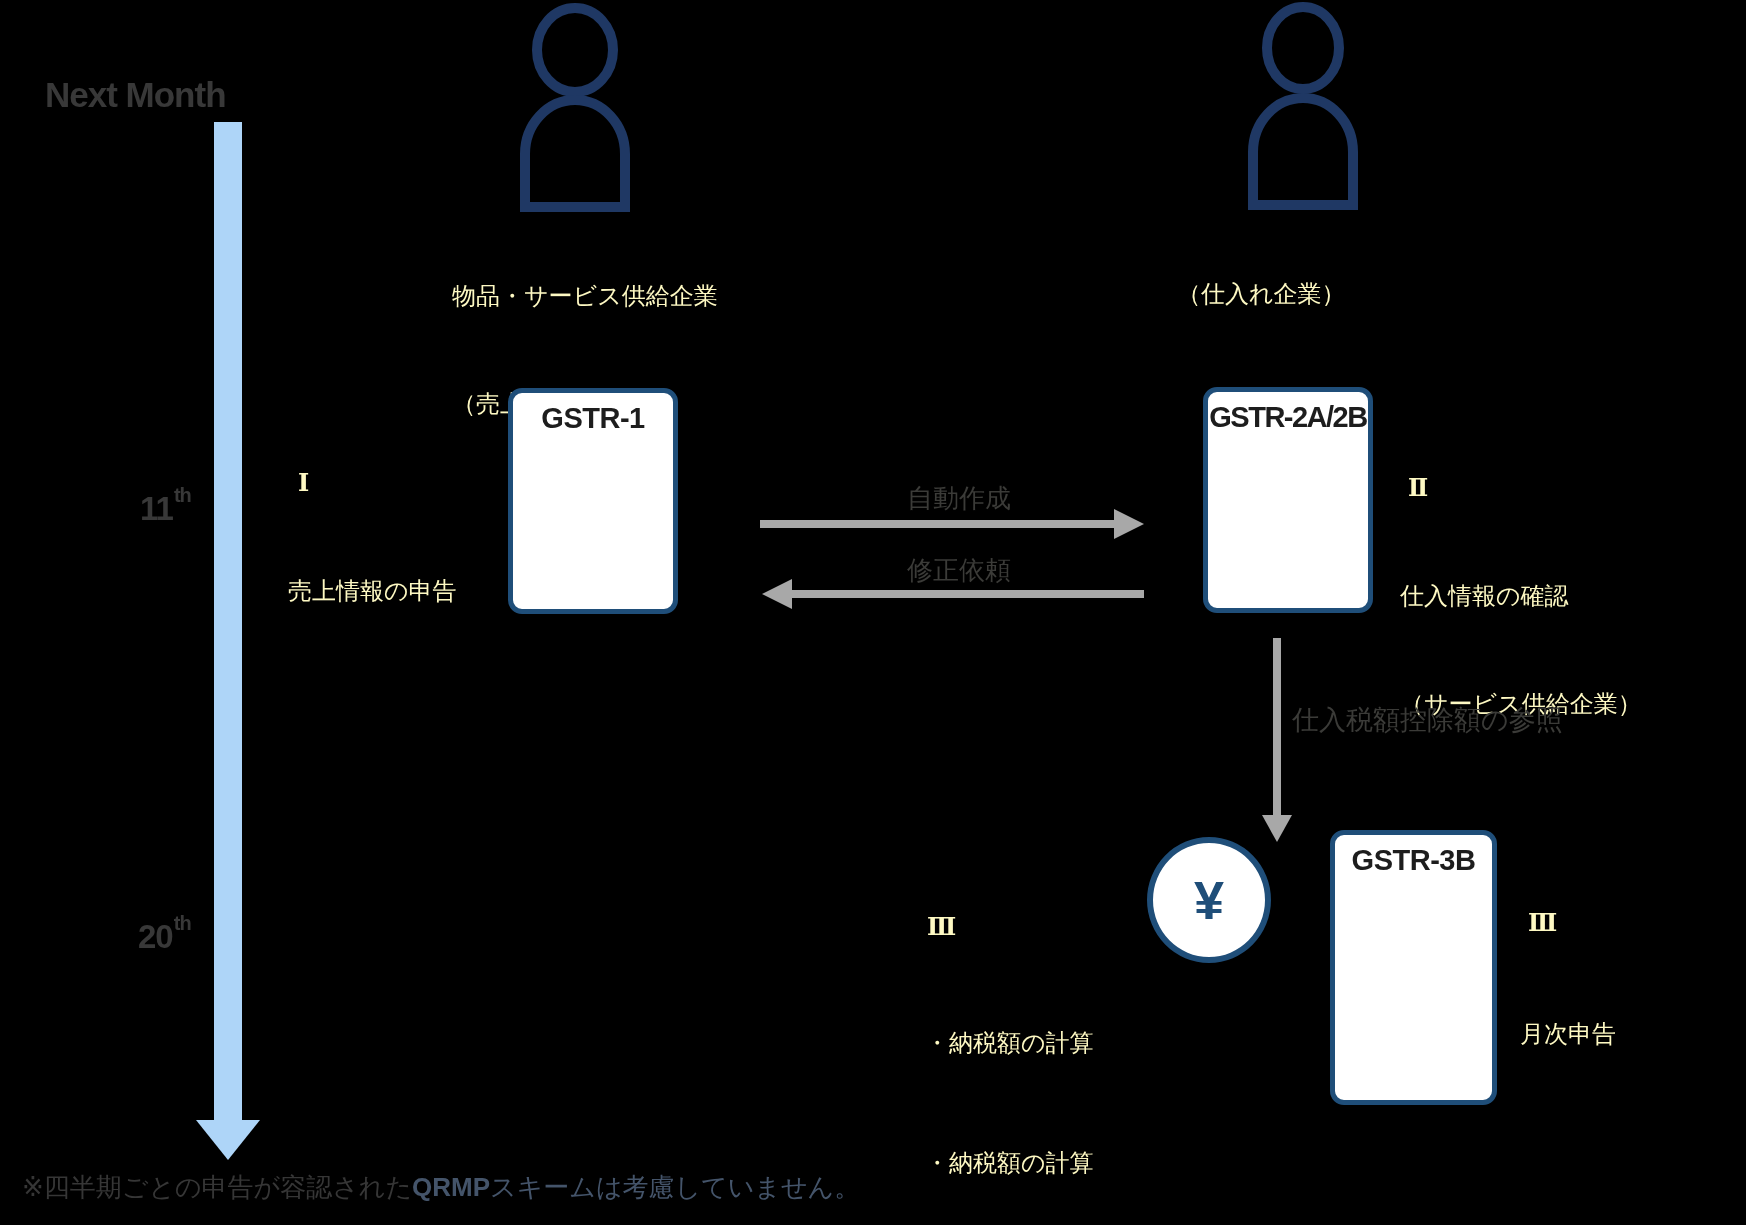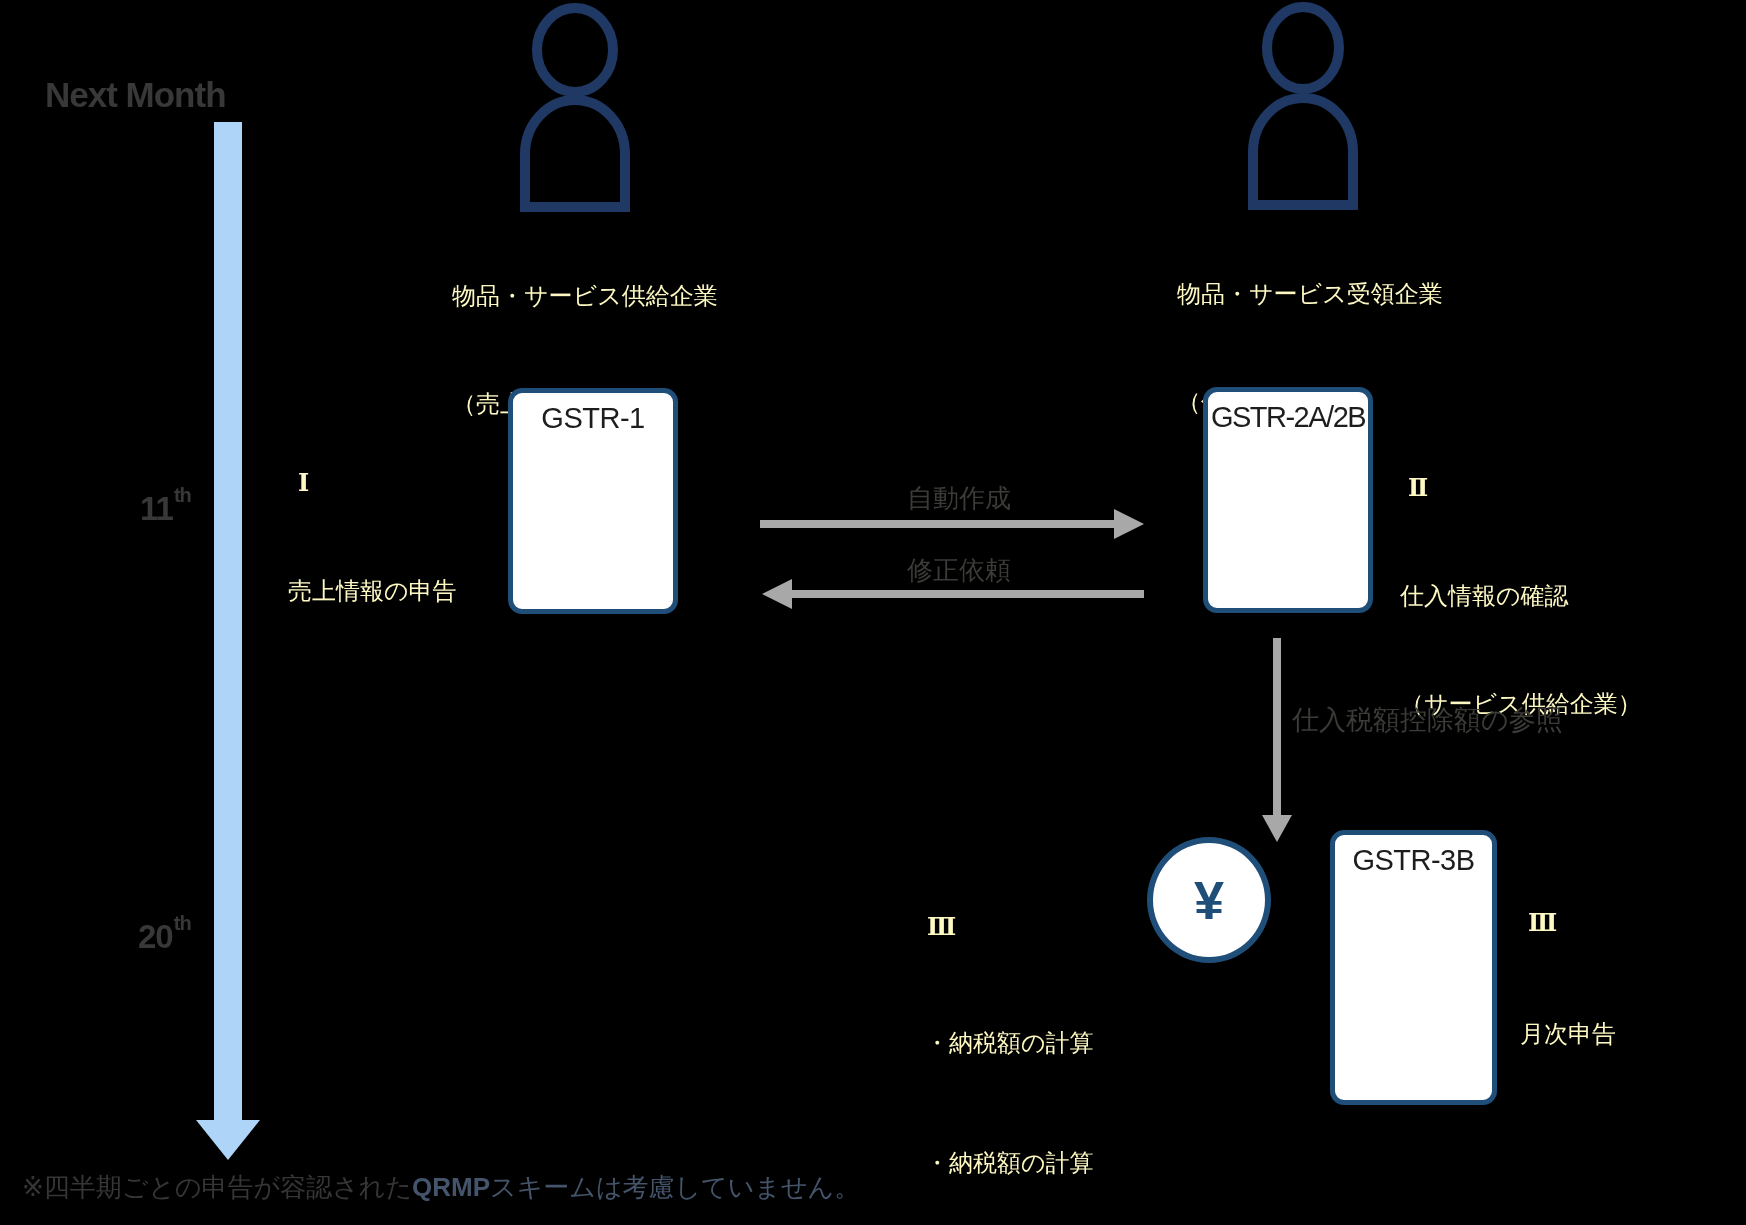--- a/index.html
+++ b/index.html
@@ -8,21 +8,21 @@
     font-family:"Liberation Sans","DejaVu Sans",sans-serif;
   }
   .abs{position:absolute;}
   .jtext{color:#fef9c3;font-size:24px;line-height:36px;white-space:pre;}
   .numeral{font-weight:700;font-family:"DejaVu Serif","Liberation Serif",serif;}
   .doc-box{
     position:absolute;background:#fff;border:5px solid #1f4e79;border-radius:14px;
     box-sizing:border-box;text-align:center;
   }
   .doc-title{
-    margin-top:9px;font-weight:400;font-size:29px;color:#1d1d1d;
+    margin-top:9px;font-weight:700;font-size:29px;color:#1d1d1d;
     letter-spacing:-0.5px;
   }
   .arrow-label{color:#3b3b38;font-size:26px;white-space:nowrap;}
   .big-label{color:#383838;font-weight:700;letter-spacing:-1px;}
   sup.th{font-size:20px;vertical-align:18px;margin-left:1px;}
   #yen-circle{
     position:absolute;left:1147px;top:837px;width:124px;height:126px;border-radius:50%;
     background:#fff;border:6px solid #1f4e79;box-sizing:border-box;
     display:flex;align-items:center;justify-content:center;
   }
@@ -60,21 +60,20 @@
     <div>物品・サービス供給企業</div>
     <div>（売上企業）</div>
   </div>
 
   <svg class="abs" style="left:1243px;top:0px;" width="122" height="212">
     <ellipse cx="60" cy="48" rx="36" ry="41" fill="none" stroke="#1f3864" stroke-width="10"></ellipse>
     <path d="M 10 205 L 10 152 A 50 54 0 0 1 110 152 L 110 205 Z" fill="none" stroke="#1f3864" stroke-width="10"></path>
   </svg>
 
   <div class="abs jtext" style="left:1177px;top:204px;">
-    <div>物品・サービス受領企業</div>
     <div>（仕入れ企業）</div>
   </div>
 
   <div class="abs jtext" style="left:288px;top:393px;">
     <div class="numeral" style="padding-left:10px;">Ⅰ</div>
     <div>売上情報の申告</div>
   </div>
 
   <div class="doc-box" style="left:508px;top:388px;width:170px;height:226px;">
     <div class="doc-title">GSTR-1</div>

